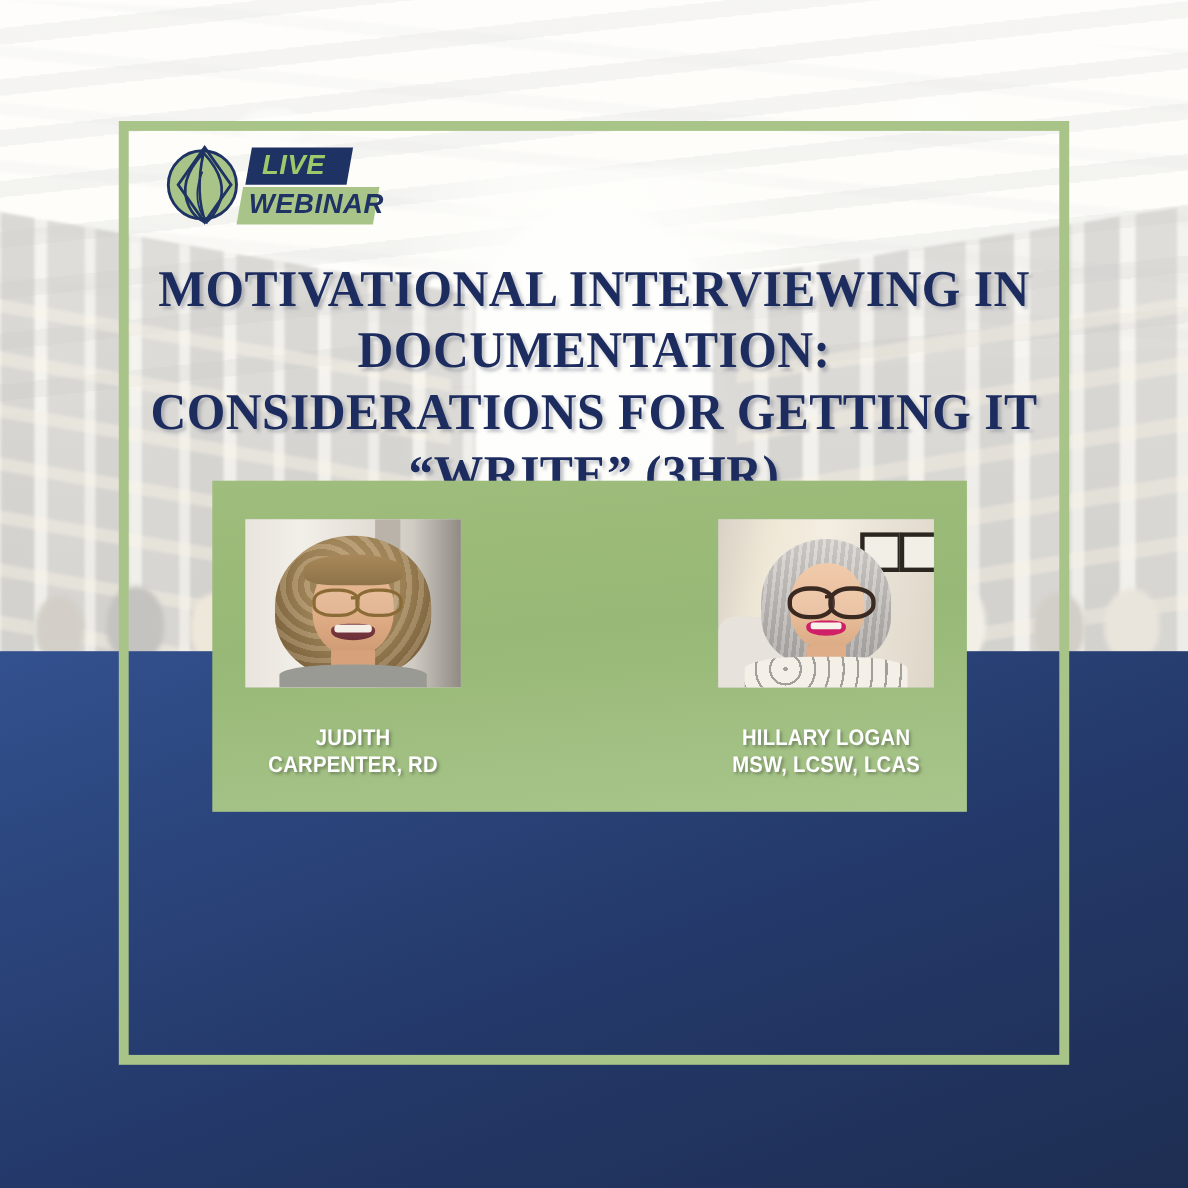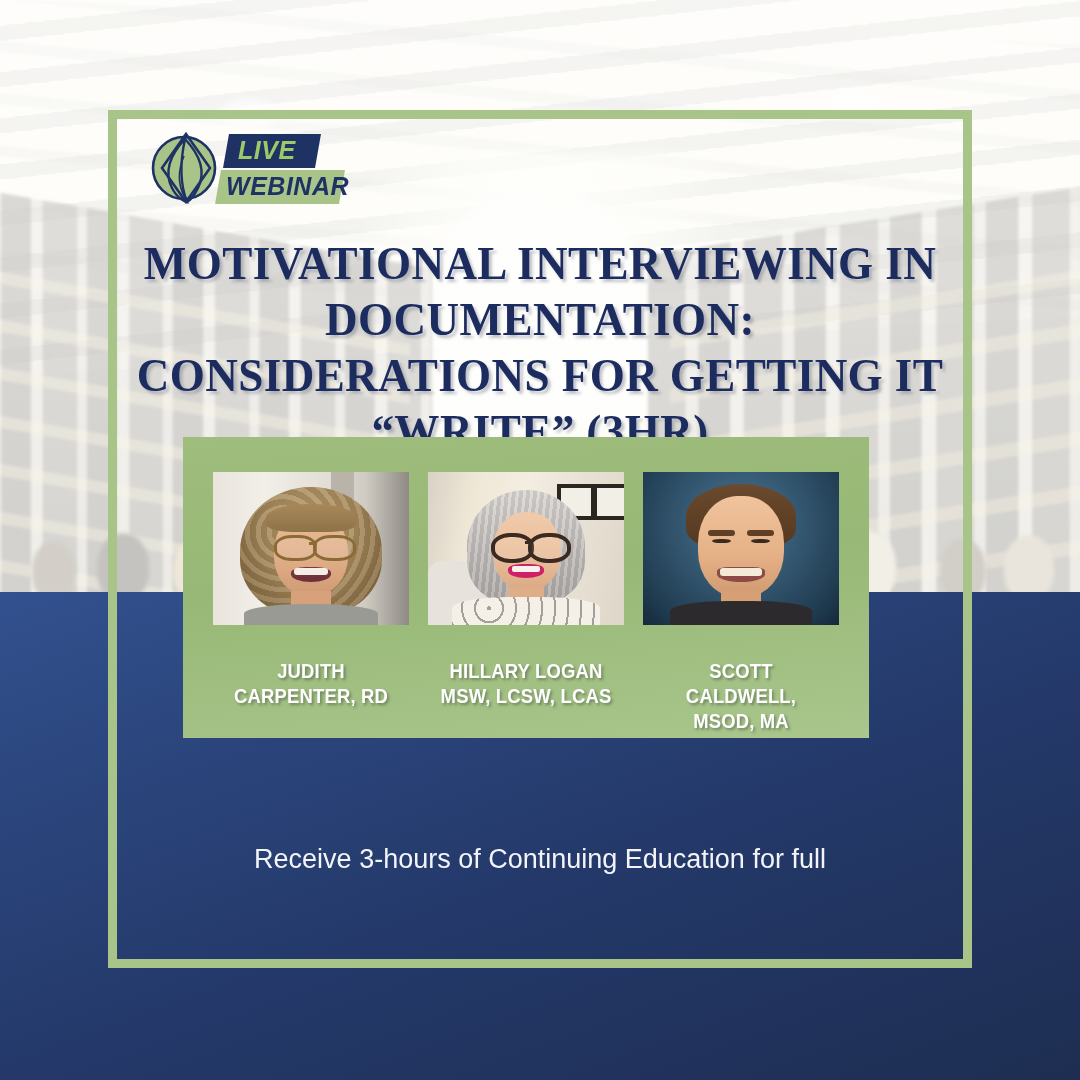--- a/index.html
+++ b/index.html
@@ -281,21 +281,21 @@
     letter-spacing: 0.4px;
     color: #1d2c5e;
     text-shadow: 3px 3px 3px rgba(120,125,140,0.45);
     transform: scaleX(0.96);
     transform-origin: center top;
   }
 
   
   .speakers {
     position: absolute;
-    left: 183px;
+    left: 193px;
     top: 437px;
     width: 686px;
     height: 301px;
     background: linear-gradient(175deg, #9fbd7c 0%, #97b876 45%, #a9c68c 100%);
   }
   .speakers-row {
     position: absolute;
     left: 0;
     top: 35px;
     width: 100%;
@@ -522,43 +522,21 @@
             <div class="el h-blouse"></div>
             <div class="el h-blousetex"></div>
           </div>
         </div>
         <div class="speaker-name">
           <div>HILLARY LOGAN</div>
           <div>MSW, LCSW, LCAS</div>
         </div>
       </div>
 
-      <div class="speaker">
-        <div class="photo">
-          <div class="hs">
-            <div class="bgw s-bg"></div>
-            <div class="el s-hair"></div>
-            <div class="el s-face"></div>
-            <div class="el s-brow-l"></div>
-            <div class="el s-brow-r"></div>
-            <div class="el s-eye-l"></div>
-            <div class="el s-eye-r"></div>
-            <div class="el s-mouth"></div>
-            <div class="el s-teeth"></div>
-            <div class="el s-neck"></div>
-            <div class="el s-shirt"></div>
-          </div>
-        </div>
-        <div class="speaker-name">
-          <div>SCOTT CALDWELL,</div>
-          <div>MSOD, MA</div>
-        </div>
-      </div>
 
     </div>
   </div>
 
 
   <div class="desc">
-    <div>Receive 3-hours of Continuing Education for full</div>
   </div>
 
 </div>
 
 </body></html>

